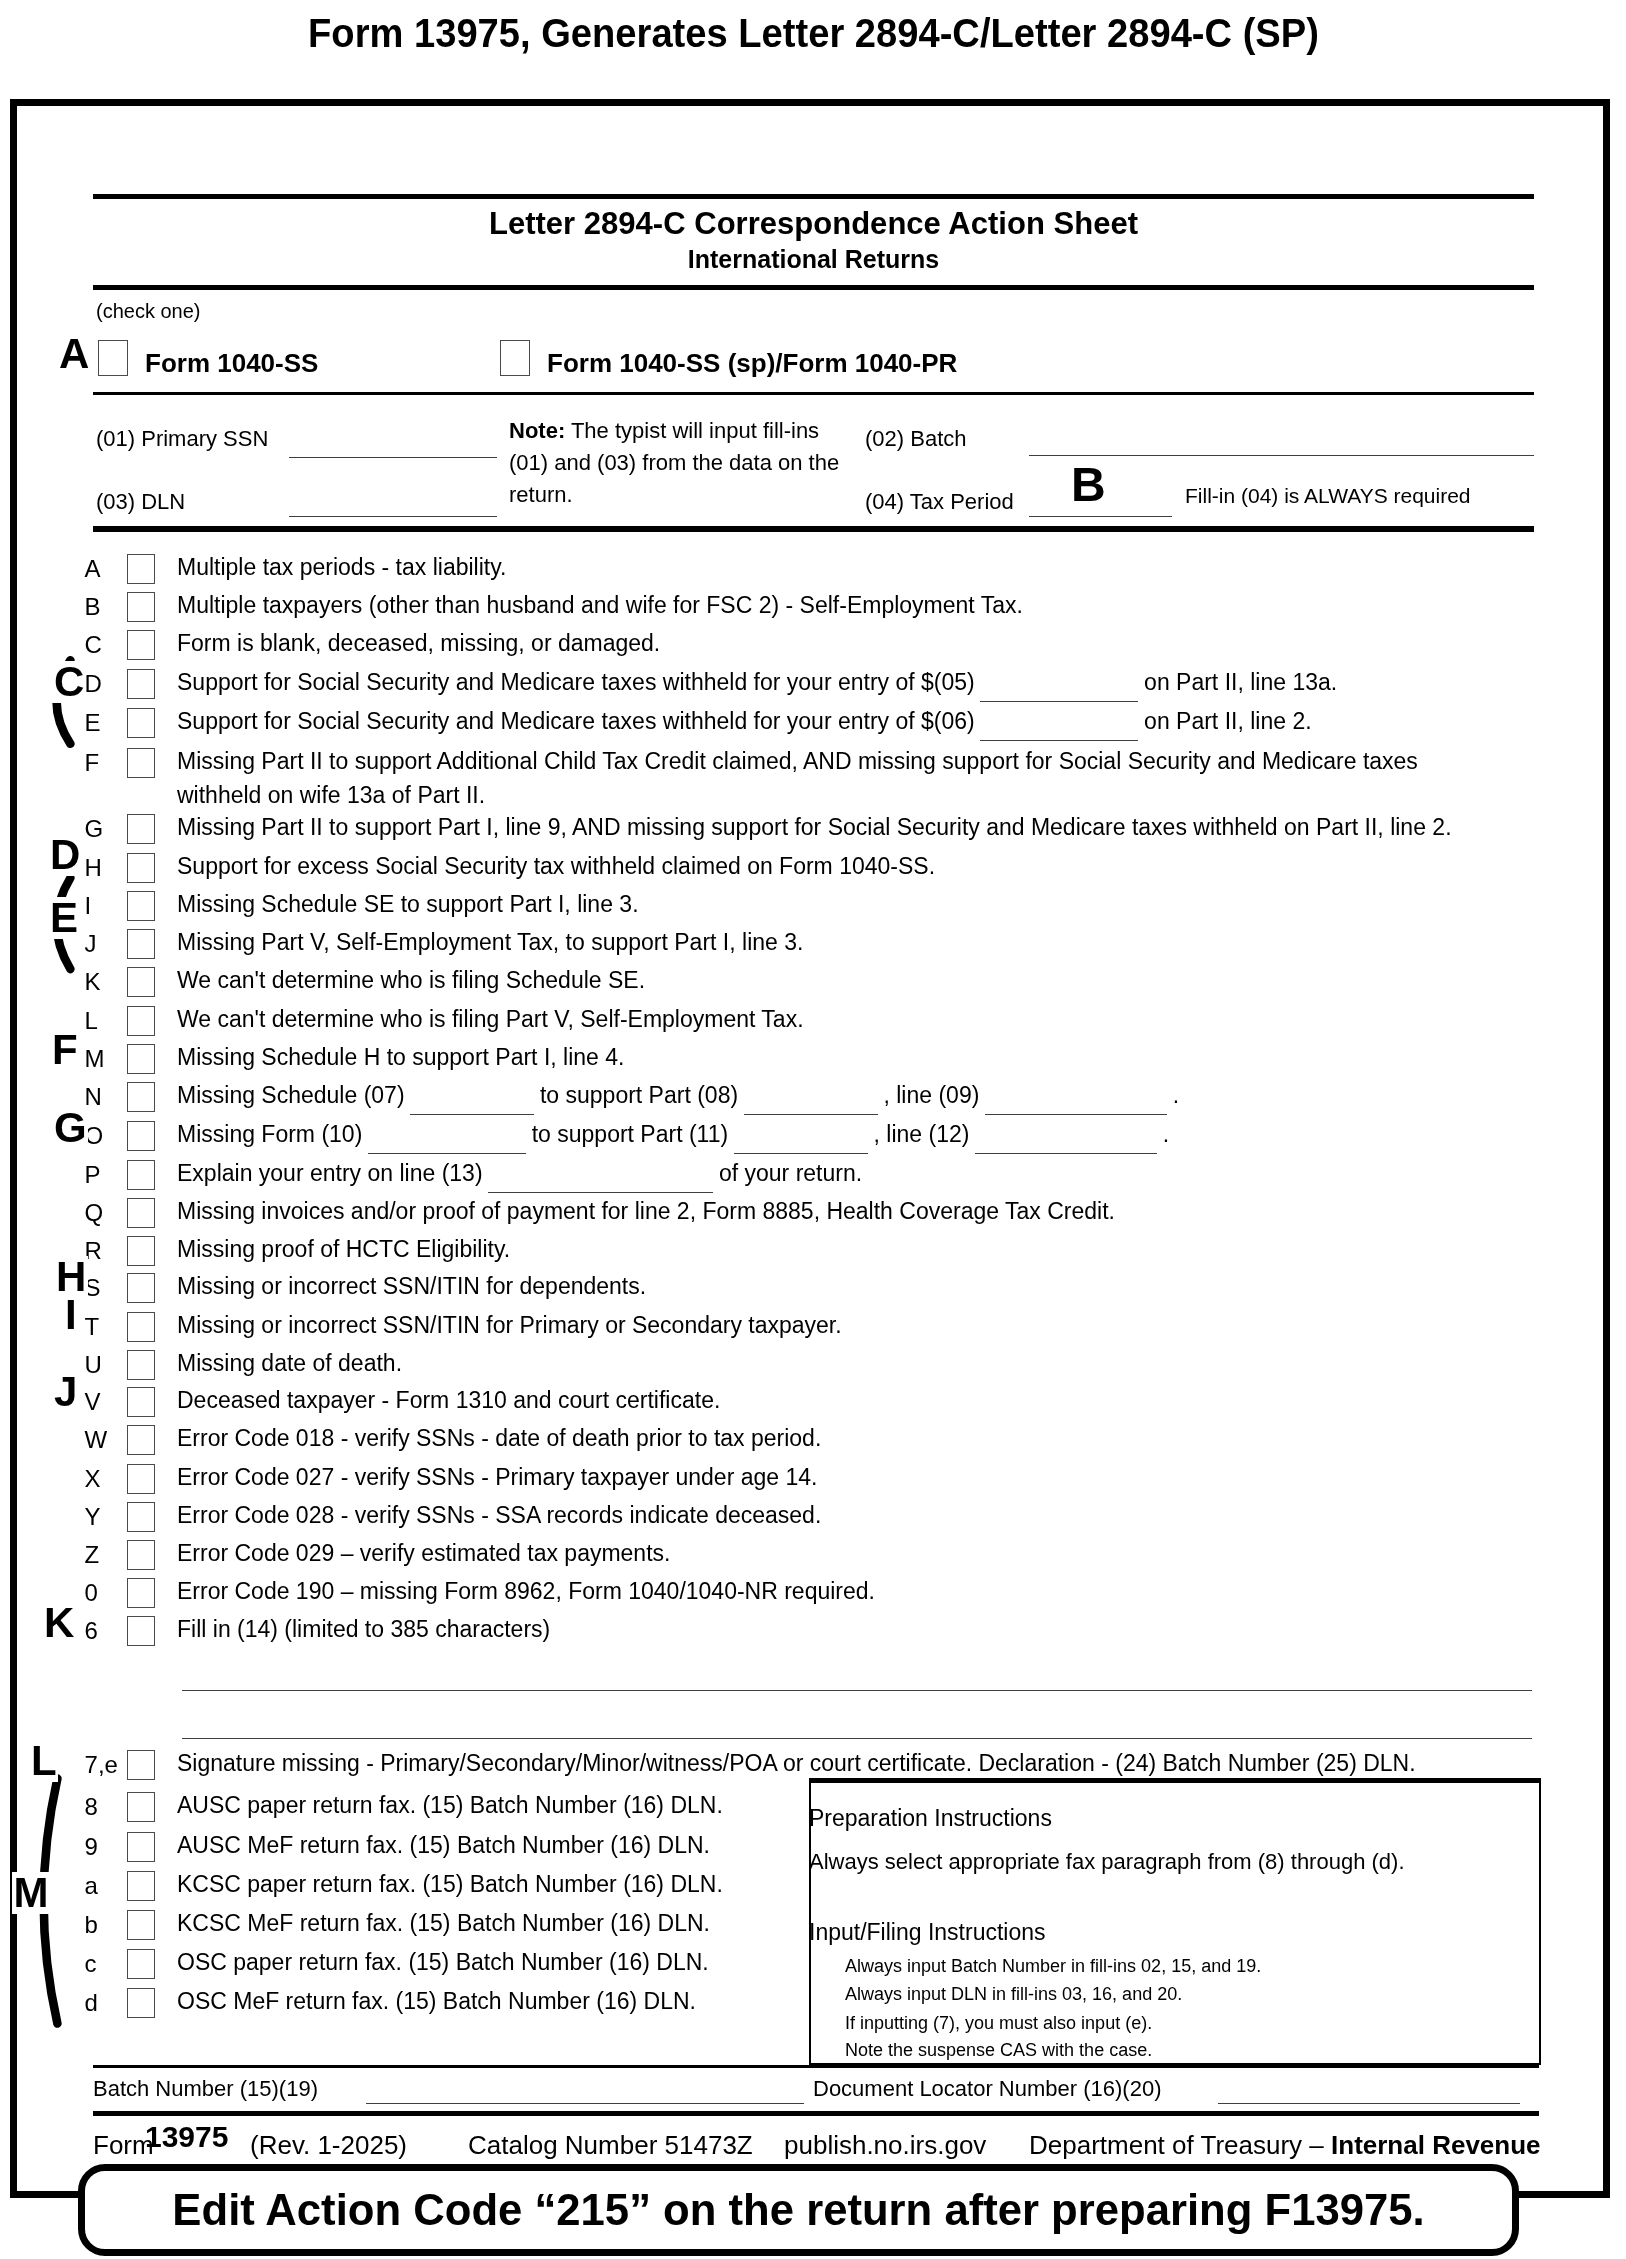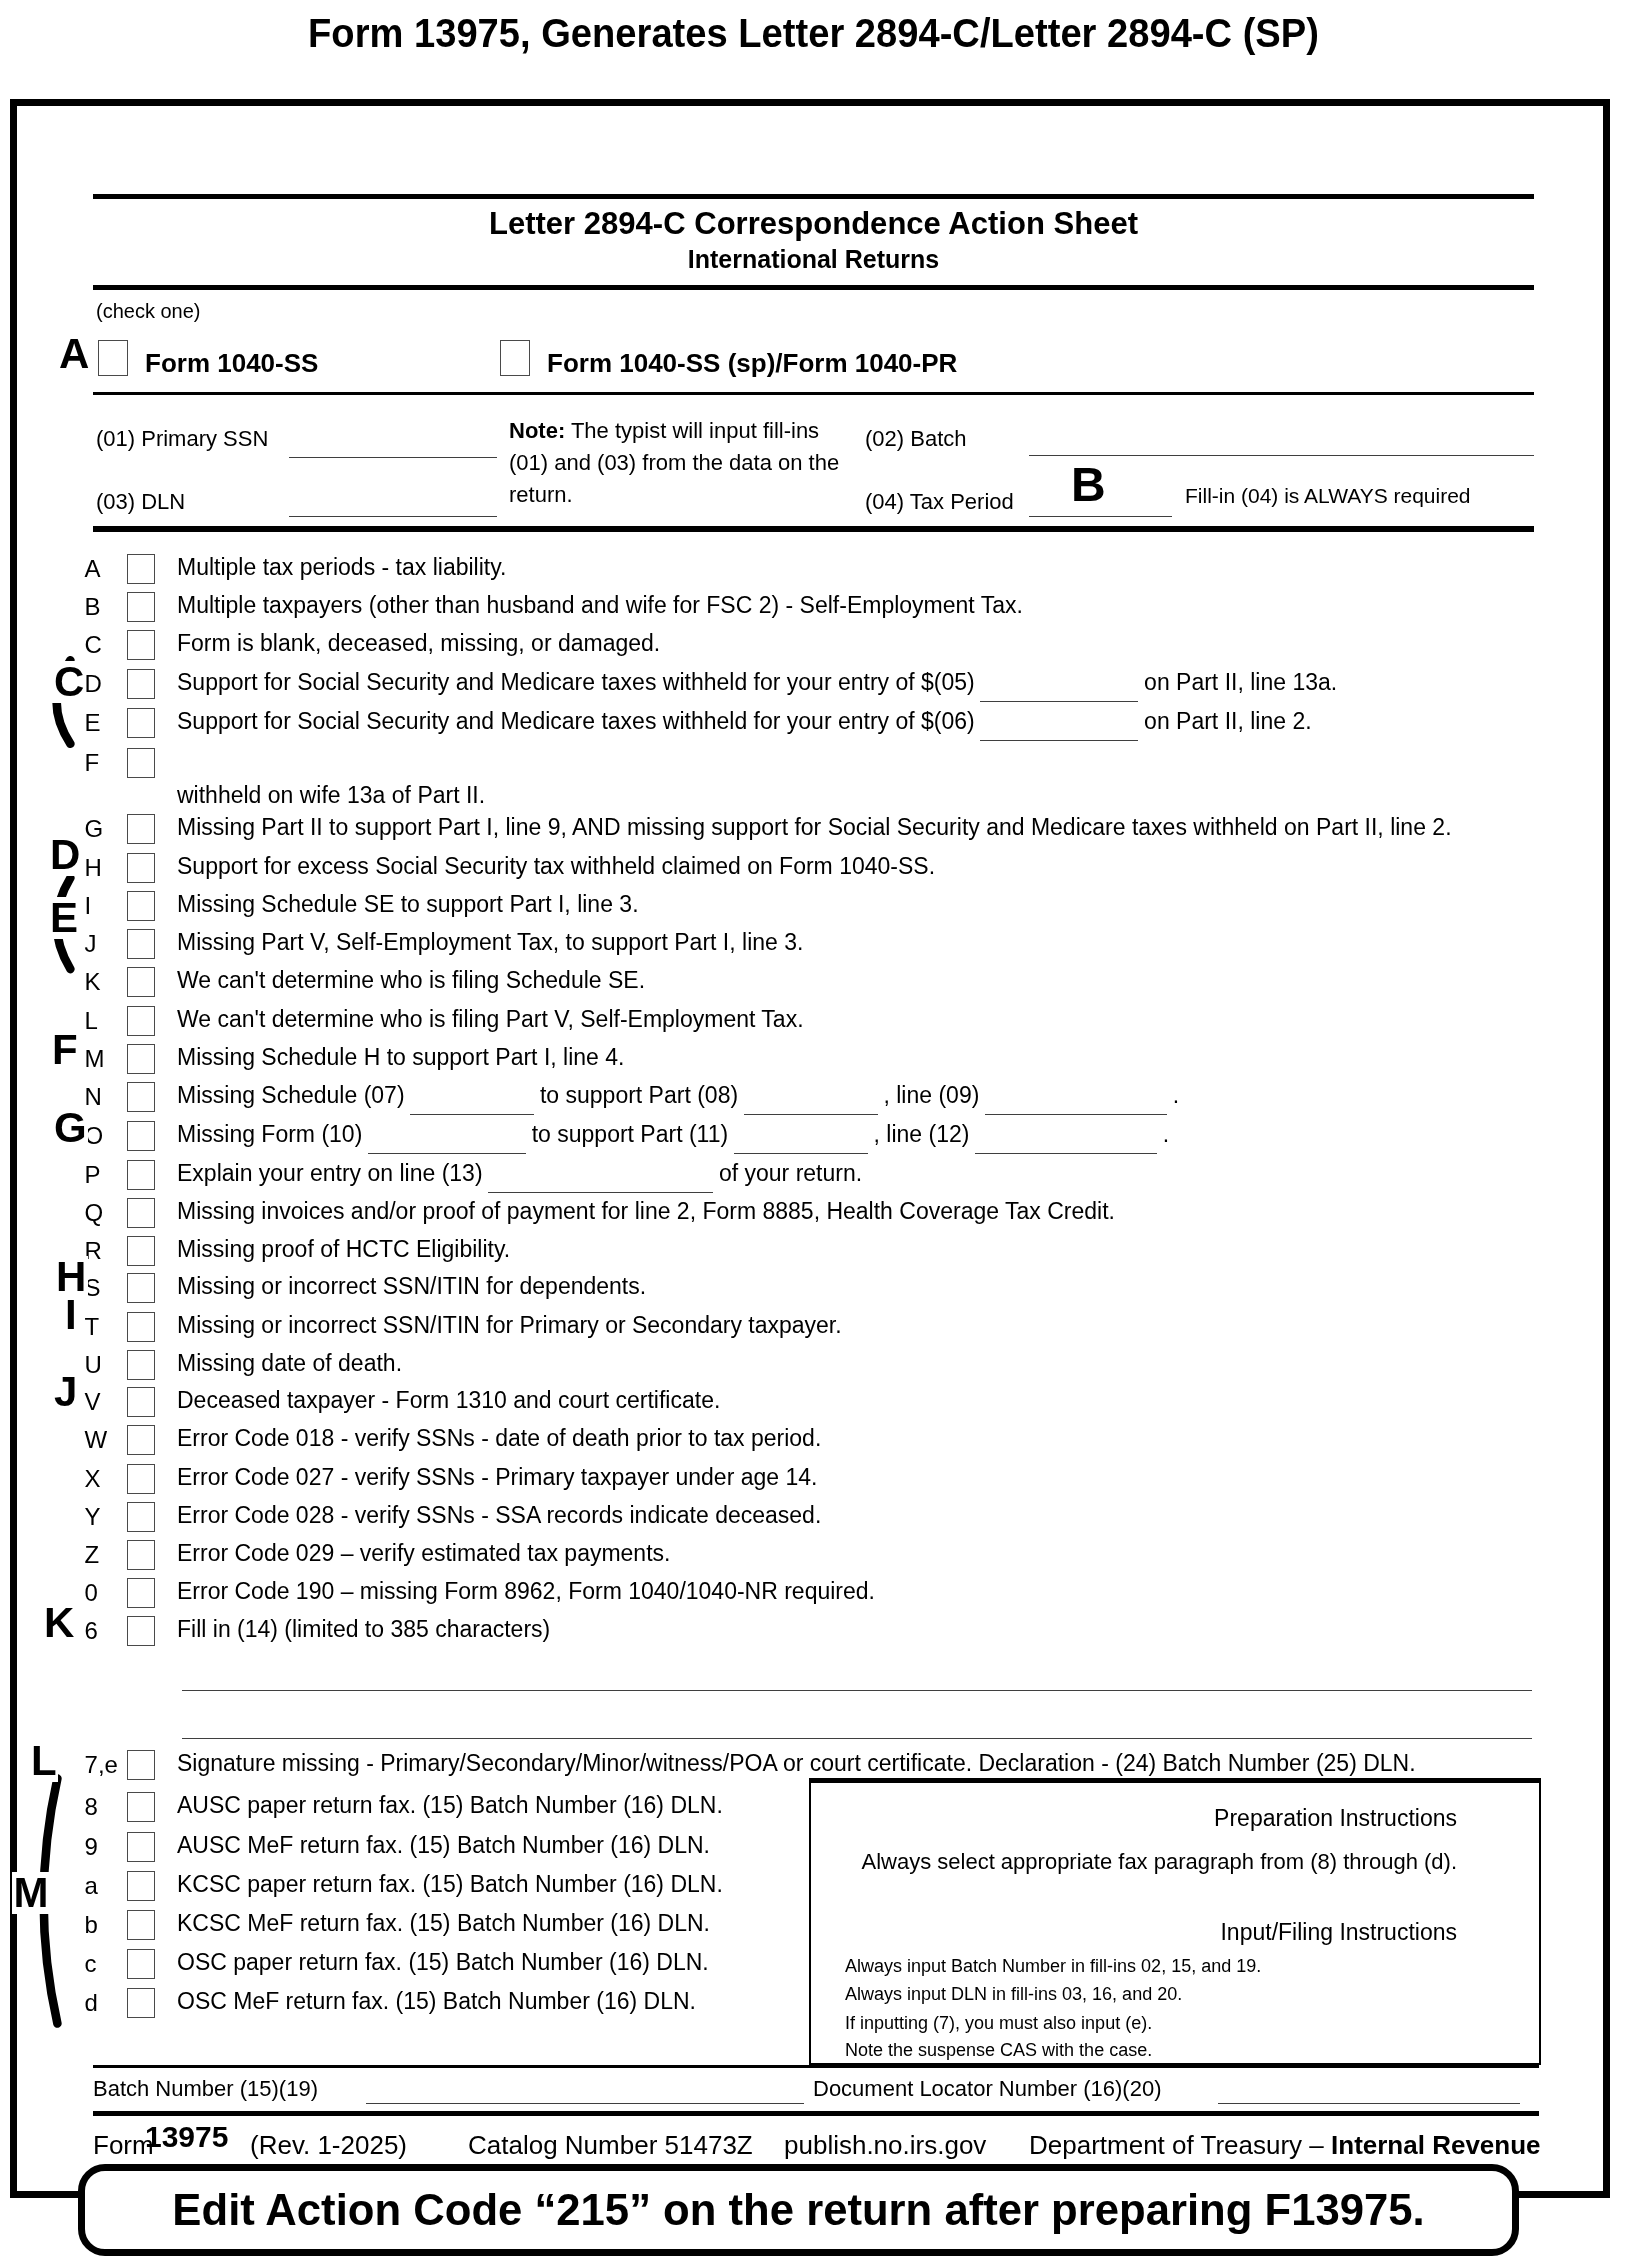--- a/index.html
+++ b/index.html
@@ -22,21 +22,21 @@
   .rl{flex:none;width:52px;padding-left:9.6px;font-size:24px;line-height:31px;box-sizing:border-box;}
   .cb{flex:none;width:28px;height:30px;border:1.9px solid #4a4a4a;background:#fff;box-sizing:border-box;margin-top:1px;}
   .rt{margin-left:22px;flex:1;font-size:23px;line-height:34px;margin-top:-2.9px;}
   .fl{display:inline-block;height:13.4px;border-bottom:1.9px solid #3f3f3f;
       position:relative;top:11.5px;margin:0 5.7px;}
   .bigletter{position:absolute;font-weight:bold;font-size:42px;line-height:1;
       background:#fff;padding:0 1.9px;z-index:3;}
   .paren{position:absolute;z-index:2;}
   .instrbox{position:absolute;left:809px;top:1778px;width:732px;height:287px;
       border:2.9px solid #000;border-top-width:5.7px;box-sizing:border-box;background:#fff;}
-  .ictr{position:absolute;left:809px;width:648px;text-align:right;font-size:23px;}
+  .ictr{position:absolute;left:809px;width:648px;text-align:left;font-size:23px;}
   .iline{position:absolute;left:845px;font-size:18px;}
   .banner{position:absolute;left:78px;top:2164px;width:1441px;height:92px;
       border:7.6px solid #000;border-radius:27px;box-sizing:border-box;background:#fff;
       display:flex;align-items:center;justify-content:center;z-index:5;}
   .bannertext{font-size:45px;font-weight:bold;transform:scaleX(.97);white-space:nowrap;}
   .ftext{position:absolute;font-size:26px;}
 </style>
 </head>
 <body>
 
@@ -92,21 +92,21 @@
       <span class="rt"><span>Support for Social Security and Medicare taxes withheld for your entry of $(05)</span><span class="fl" style="width: 158px;"></span><span>on Part II, line 13a.</span></span>
     </div>
     <div class="row" style="top: 707px;">
       <span class="rl">E</span>
       <span class="cb"></span>
       <span class="rt"><span>Support for Social Security and Medicare taxes withheld for your entry of $(06)</span><span class="fl" style="width: 158px;"></span><span>on Part II, line 2.</span></span>
     </div>
     <div class="row" style="top: 747px;">
       <span class="rl">F</span>
       <span class="cb"></span>
-      <span class="rt"><br><span>withheld on wife 13a of Part II.</span></span>
+      <span class="rt"><span>Missing Part II to support Additional Child Tax Credit claimed, AND missing support for Social Security and Medicare taxes</span><br><span>withheld on wife 13a of Part II.</span></span>
     </div>
     <div class="row" style="top: 813px;">
       <span class="rl">G</span>
       <span class="cb"></span>
       <span class="rt"><span>Missing Part II to support Part I, line 9, AND missing support for Social Security and Medicare taxes withheld on Part II, line 2.</span></span>
     </div>
     <div class="row" style="top: 852px;">
       <span class="rl">H</span>
       <span class="cb"></span>
       <span class="rt"><span>Support for excess Social Security tax withheld claimed on Form 1040-SS.</span></span>

